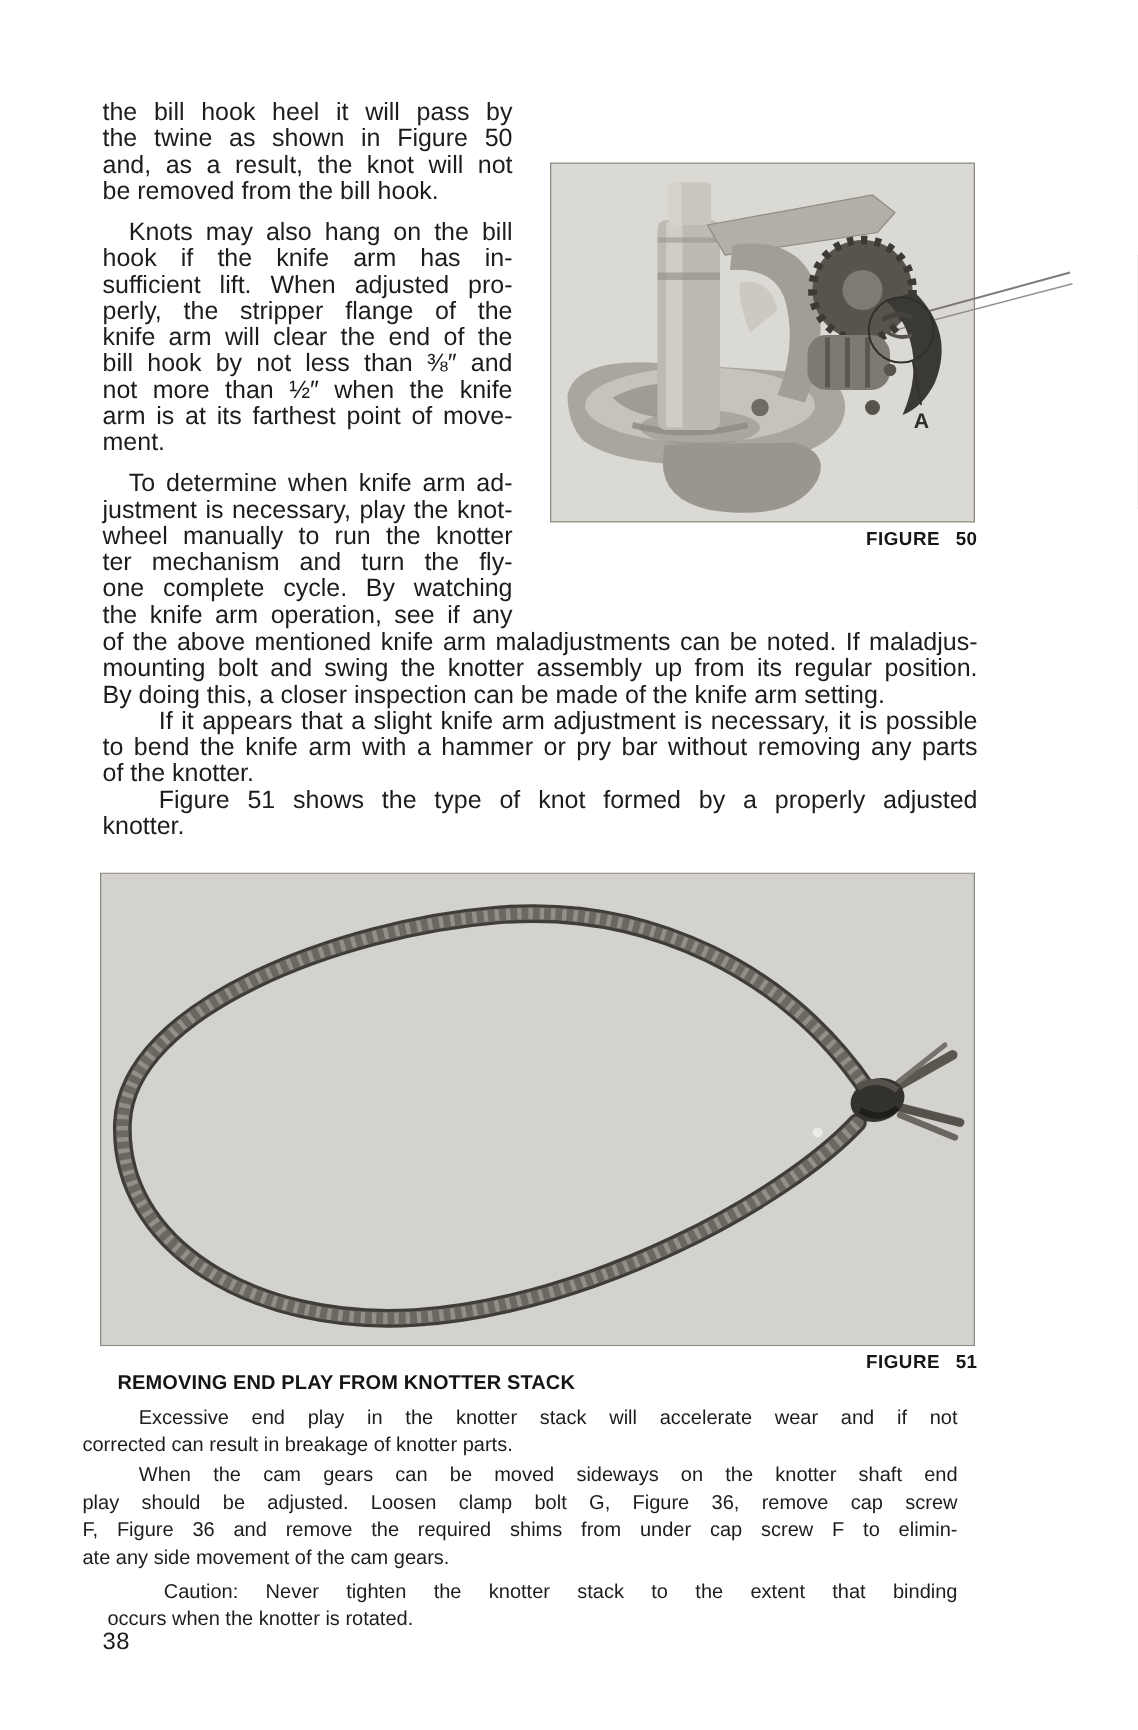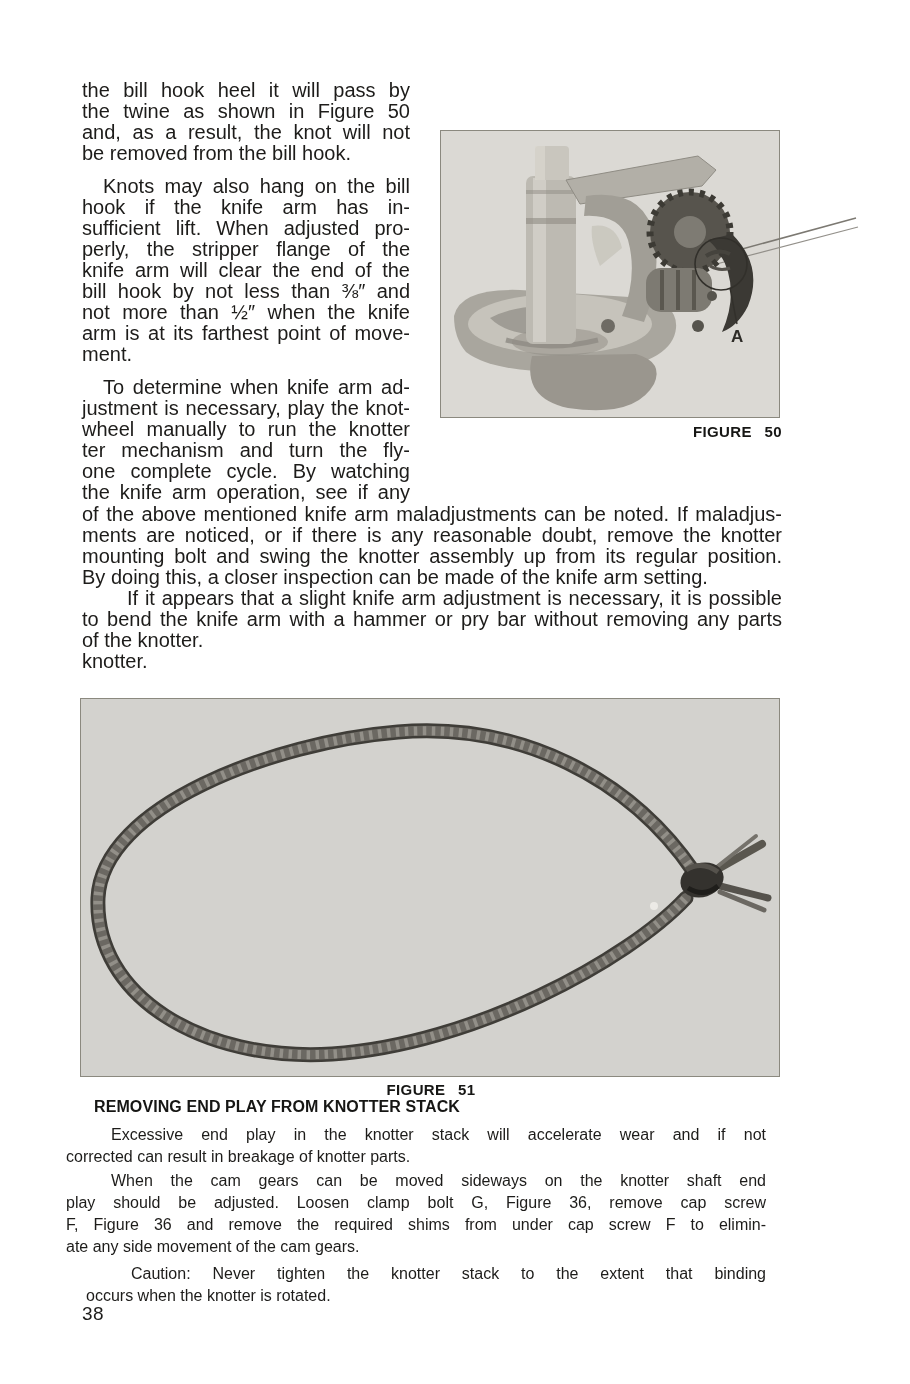--- a/index.html
+++ b/index.html
@@ -23,21 +23,21 @@
   .fig50{position:absolute;left:440px;top:130px;width:420px;height:288px;}
   .fig50 svg{overflow:visible;display:block;}
   .fig51{position:absolute;left:80px;top:698px;width:700px;height:379px;}
   .fig51 svg{display:block;}
 
   .figcap{
     position:absolute;font-size:15px;font-weight:bold;
     letter-spacing:0.4px;word-spacing:8px;color:#161614;
   }
   .cap50{left:440px;top:423px;width:342px;text-align:right;}
-  .cap51{left:80px;top:1081px;width:702px;text-align:center;}
+  .cap51{left:80px;top:1081px;width:702px;text-align:right;}
 
   .section-heading{
     position:absolute;left:82px;top:1098px;width:700px;
     font-size:16px;font-weight:bold;letter-spacing:0.1px;color:#161614;margin-left:12px;
   }
   .endplay{position:absolute;left:66px;top:1124px;width:700px;font-size:16px;line-height:22px;}
   .endplay .para + .para{margin-top:2px;}
   .endplay .para.caution{margin-top:5px;margin-left:20px;}
 
   .page-number{
@@ -123,26 +123,26 @@
 
       <circle cx="281" cy="134" r="26" fill="none" stroke="#32302b" stroke-width="1.6"></circle>
       <line x1="290" y1="158" x2="297" y2="194" stroke="#32302b" stroke-width="1.4"></line>
       <text x="291" y="212" font-size="17" font-weight="bold" fill="#2e2c28" font-family="Liberation Sans, sans-serif">A</text>
     </svg>
   </div>
   <div class="figcap cap50">FIGURE 50</div>
 
   <div class="maincol txt">
     <div class="line">of the above mentioned knife arm maladjustments can be noted. If maladjus-</div>
-    <div class="line">ments are noticed, or if there is any reasonable doubt, remove the knotter</div>
     <div class="line">mounting bolt and swing the knotter assembly up from its regular position.</div>
     <div class="line last">By doing this, a closer inspection can be made of the knife arm setting.</div>
     <div class="line ind2">If it appears that a slight knife arm adjustment is necessary, it is possible</div>
     <div class="line">to bend the knife arm with a hammer or pry bar without removing any parts</div>
     <div class="line last">of the knotter.</div>
+    <div class="line ind2">Figure 51 shows the type of knot formed by a properly adjusted</div>
     <div class="line last">knotter.</div>
   </div>
 
   <div class="fig51">
     <svg width="700" height="379" viewBox="0 0 700 379">
       <rect x="0.5" y="0.5" width="699" height="378" fill="#d3d2ce" stroke="#8b897f" stroke-width="1"></rect>
 
       <path d="M 614 174 C 550 80, 440 24, 318 34 C 194 44, 22 108, 18 200 C 14 298, 122 364, 252 356 C 392 347, 548 262, 606 200" fill="none" stroke="#3f3d38" stroke-width="15" stroke-linecap="round"></path>
       <path d="M 614 174 C 550 80, 440 24, 318 34 C 194 44, 22 108, 18 200 C 14 298, 122 364, 252 356 C 392 347, 548 262, 606 200" fill="none" stroke="#6b6862" stroke-width="10" stroke-linecap="round"></path>
       <path d="M 614 174 C 550 80, 440 24, 318 34 C 194 44, 22 108, 18 200 C 14 298, 122 364, 252 356 C 392 347, 548 262, 606 200" fill="none" stroke="#928f88" stroke-width="9" stroke-dasharray="3.5 5.5"></path>

